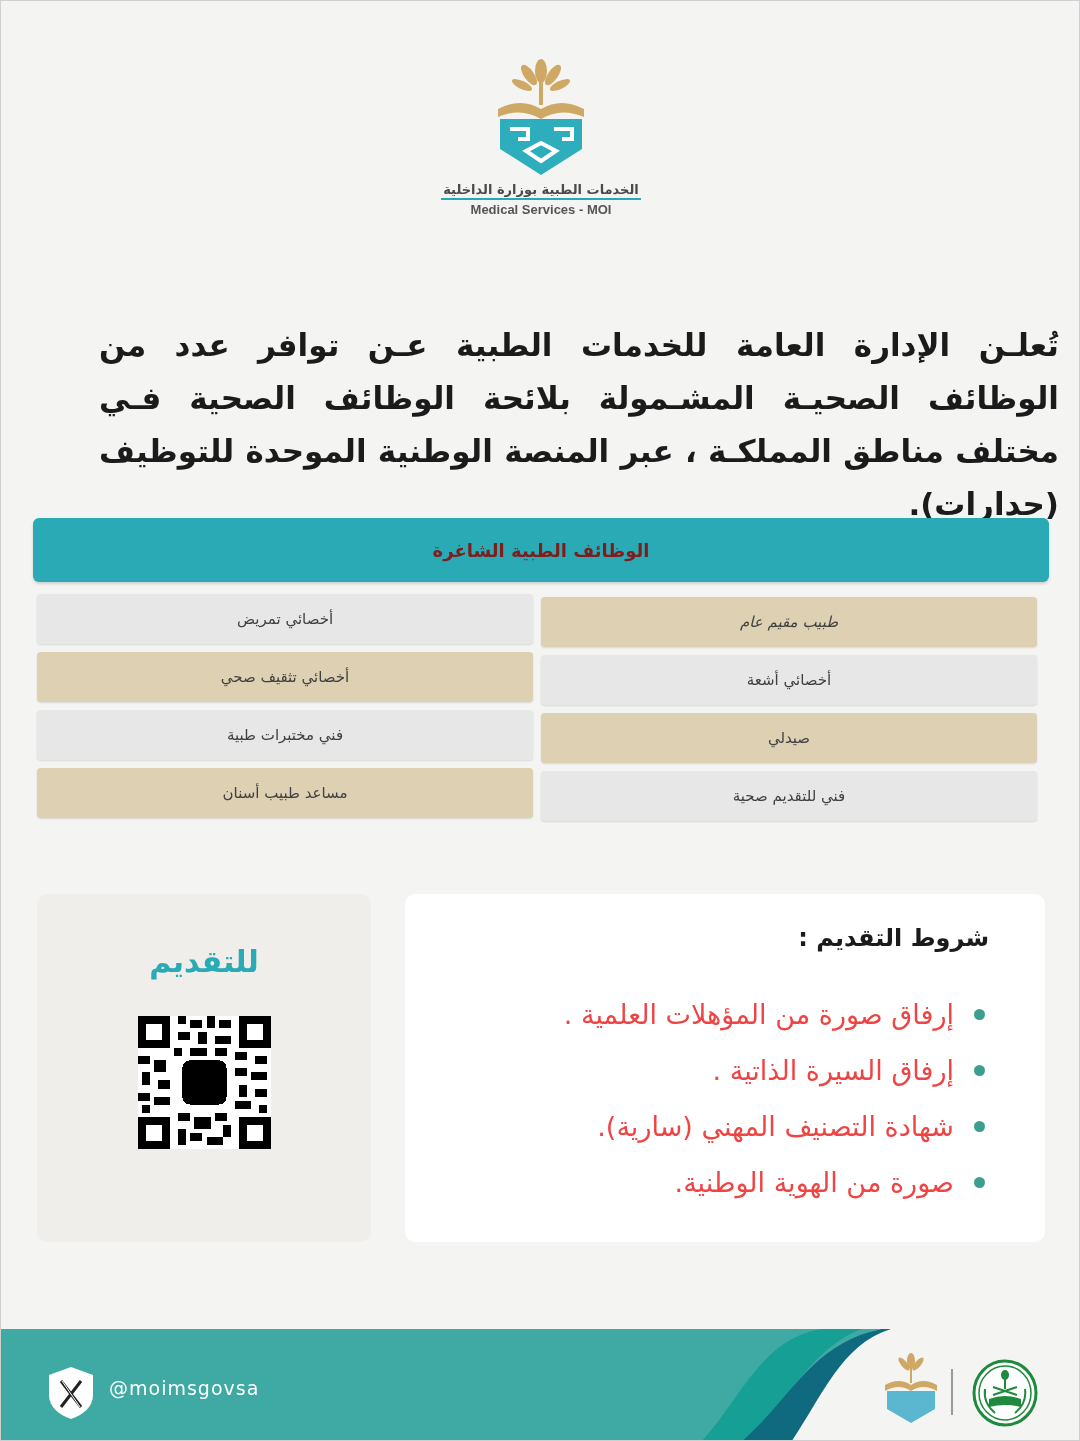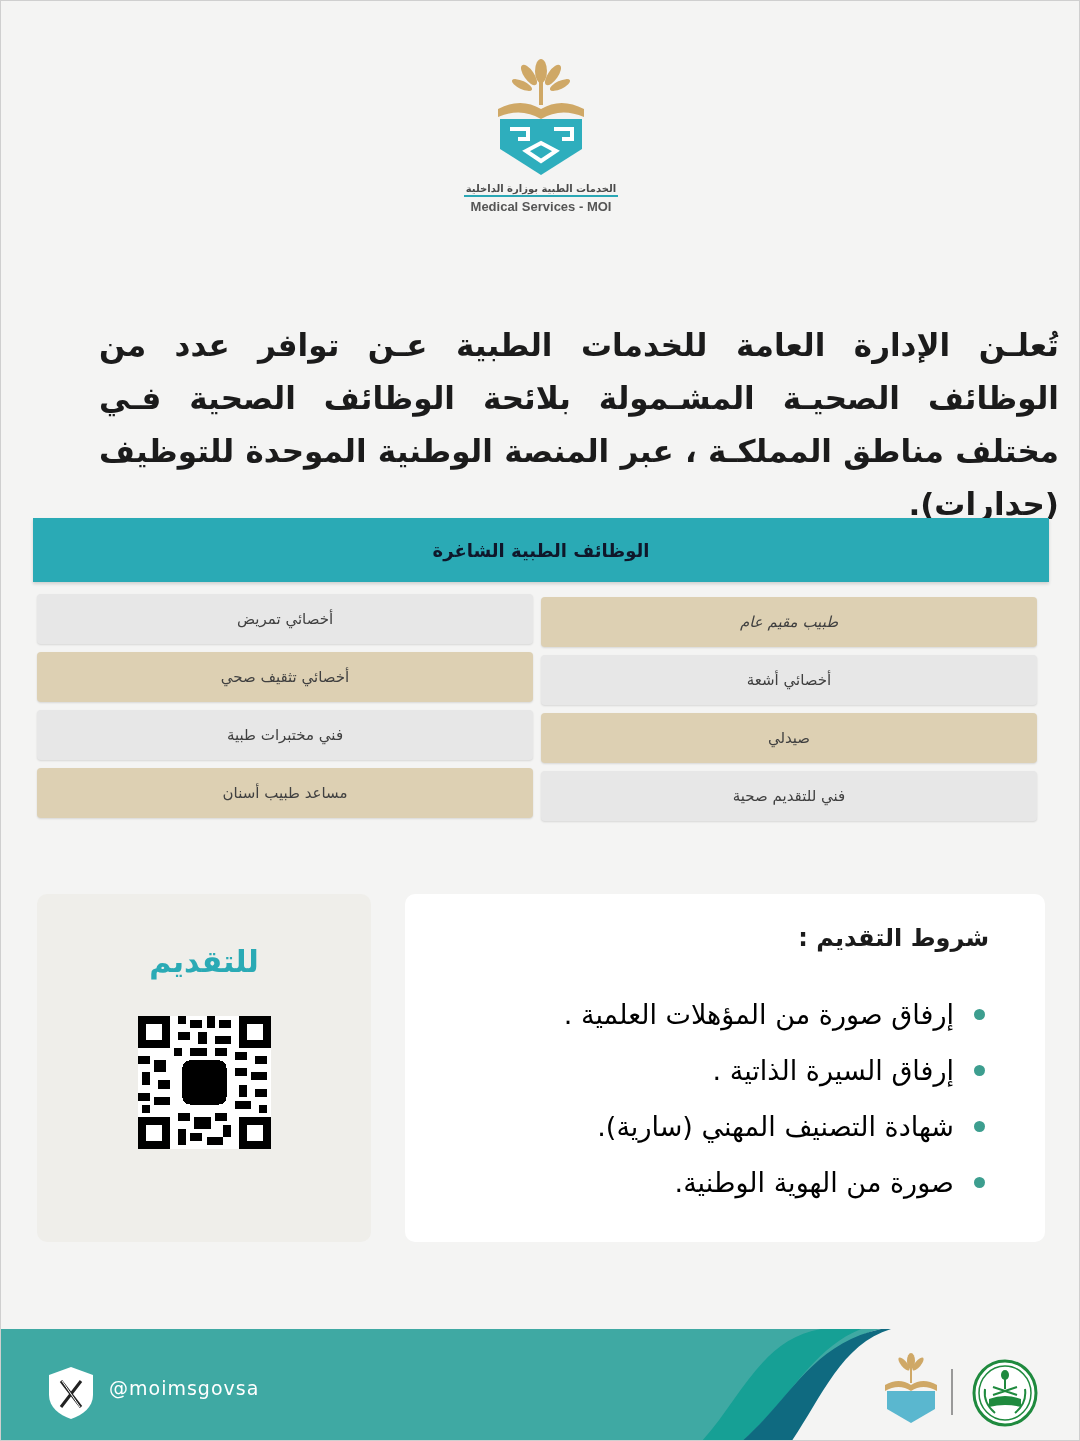--- a/index.html
+++ b/index.html
@@ -9,38 +9,38 @@
     font-family: "DejaVu Sans", sans-serif;
     position: relative;
     border: 1px solid #cfcfcf;
   }
   .logo-wrap {
     position: absolute; left: 430px; top: 56px; width: 220px; height: 180px;
     text-align: center;
   }
   .logo-wrap svg { display: block; margin: 0 auto; }
   .logo-ar {
-    font-family: "DejaVu Sans", sans-serif; font-size: 10px; color: #4a4a4a;
+    font-family: "DejaVu Sans", sans-serif; font-size: 13px; color: #4a4a4a;
     direction: rtl; font-weight: bold; margin-top: 5px;
     border-bottom: 2px solid #2aa7b5; display: inline-block; padding: 0 2px 1px;
   }
   .logo-en {
     font-family: "Liberation Sans", sans-serif; font-size: 13px; color: #555; font-weight: bold;
     margin-top: 2px;
   }
   .intro {
     position: absolute; left: 60px; top: 318px; width: 960px;
     direction: rtl; text-align: justify; text-align-last: right;
     font-family: "DejaVu Sans", sans-serif; font-weight: bold;
     font-size: 31px; line-height: 53px; color: #1b1b1b; margin-left: 38px;
   }
   .jobs-header {
     position: absolute; left: 32px; top: 517px; width: 1016px; height: 64px;
-    background: #2aaab5; border-radius: 0; box-shadow: 0 2px 3px rgba(0,0,0,0.15);
-    color: #0f172a; font-size: 18px; font-weight: bold; direction: rtl;
+    background: #2aaab5; border-radius: 6px; box-shadow: 0 2px 3px rgba(0,0,0,0.15);
+    color: #7f1d1d; font-size: 18px; font-weight: bold; direction: rtl;
     display: flex; align-items: center; justify-content: center;
   }
   .tile {
     position: absolute; height: 50px; border-radius: 4px; width: 496px;
     display: flex; align-items: center; justify-content: center;
     direction: rtl; font-size: 15px; color: #404040;
     box-shadow: 0 1px 2px rgba(0,0,0,0.12);
   }
   .tile.tan { background: #ddd0b3; }
   .tile.grey { background: #e7e7e7; }
@@ -61,21 +61,21 @@
     position: absolute; left: 404px; top: 893px; width: 640px; height: 348px;
     background: #ffffff; border-radius: 10px;
   }
   .terms-title {
     position: absolute; right: 56px; top: 30px; direction: rtl;
     font-size: 24px; font-weight: bold; color: #1b1b1b;
   }
   .terms-list { position: absolute; right: 60px; top: 92px; direction: rtl; list-style: none; }
   .terms-list li {
     display: flex; align-items: center; height: 56px;
-    font-size: 27px; color: #000000; margin-left: 32px;
+    font-size: 27px; color: #ef4444; margin-left: 32px;
   }
   .terms-list li .dot {
     width: 11px; height: 11px; border-radius: 50%; background: #3d9e8f;
     margin-left: 20px; flex: none;
   }
   .footer { position: absolute; left: 0; top: 1328px; width: 1080px; height: 113px; overflow: hidden; }
   .footer svg.bg { position: absolute; left: 0; top: 0; }
   .x-badge { position: absolute; left: 46px; top: 36px; }
   .handle {
     position: absolute; left: 108px; top: 48px; color: #fff;

